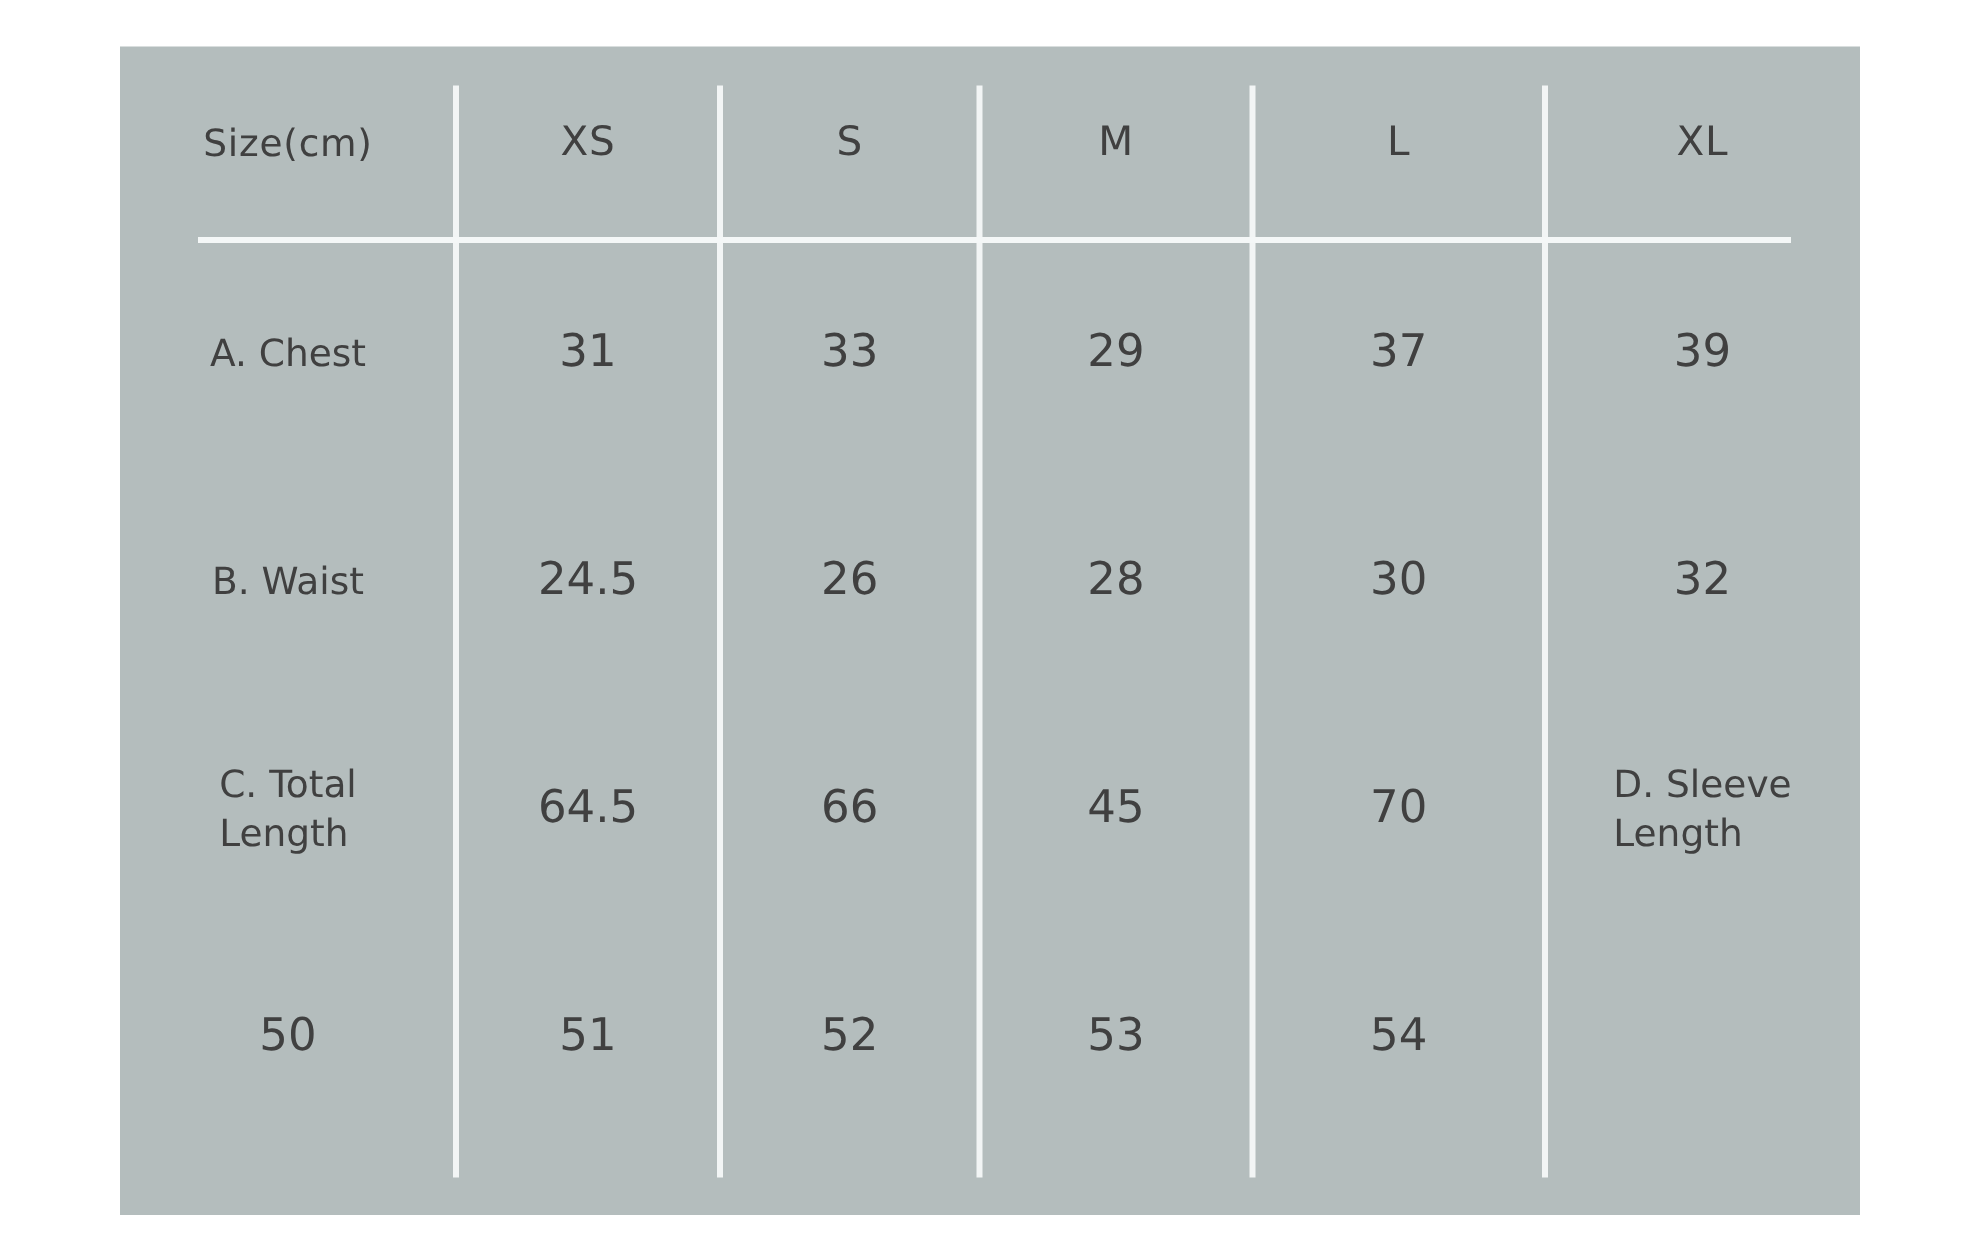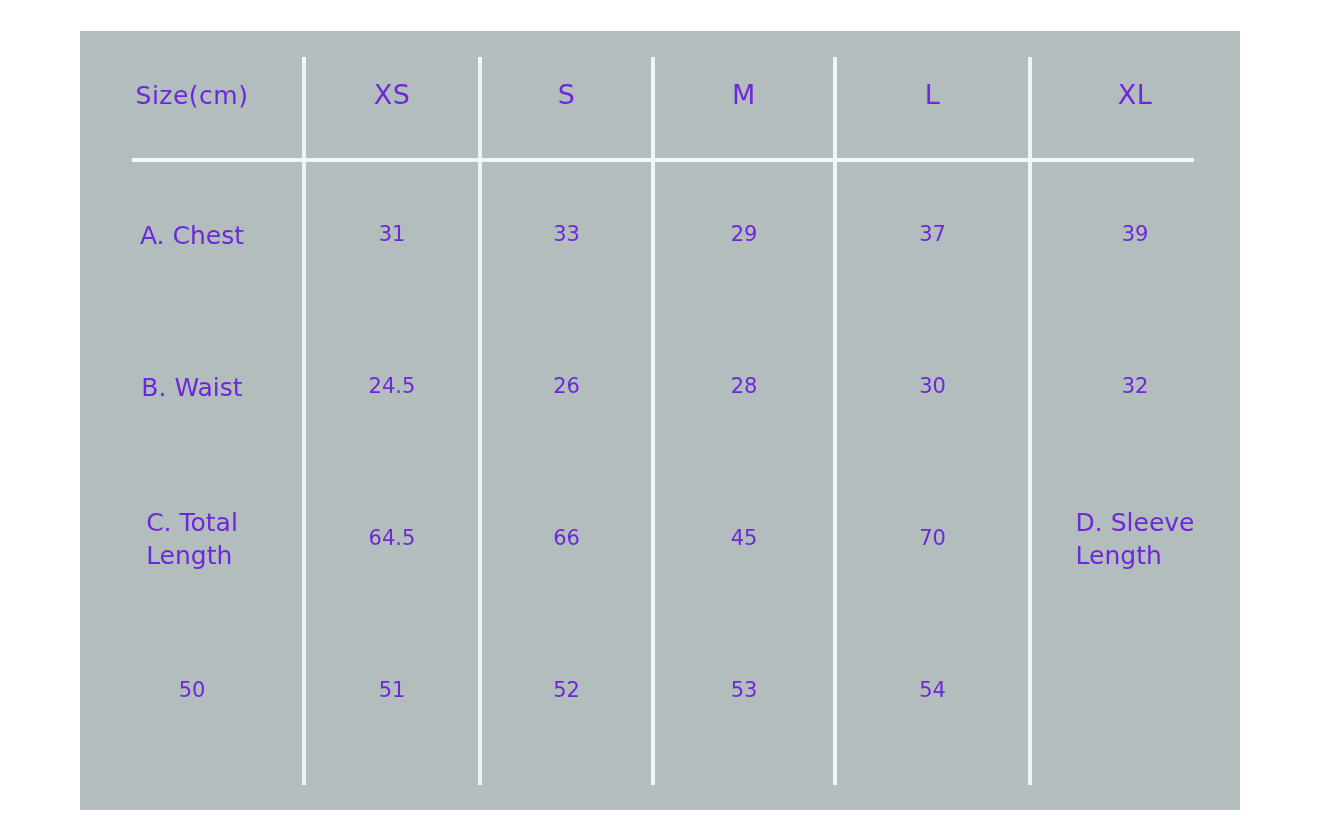--- a/index.html
+++ b/index.html
@@ -35,21 +35,21 @@
     grid-template-columns: 224px 176px 173px 182px 195px 210px;
     grid-template-rows: 128px 152px 152px 152px 152px;
     z-index: 2;
   }
 
   .cell {
     display: flex;
     align-items: center;
     justify-content: center;
     text-align: center;
-    color: #6d28d9;
+    color: #404040;
     line-height: 1.32;
     padding: 0 4px;
     box-sizing: border-box;
   }
 
   .header-cell {
     font-size: 27px;
     font-weight: 400;
     letter-spacing: 0.5px;
   }
@@ -61,21 +61,21 @@
     font-size: 25px;
     font-weight: 400;
   }
   .row-label .lbl {
     display: inline-block;
     text-align: left;
     white-space: pre-line;
   }
 
   .value-cell {
-    font-size: 21px;
+    font-size: 30px;
     font-weight: 400;
   }
 
   
   .rules {
     position: absolute;
     left: 0;
     top: 0;
     width: 100%;
     height: 100%;

